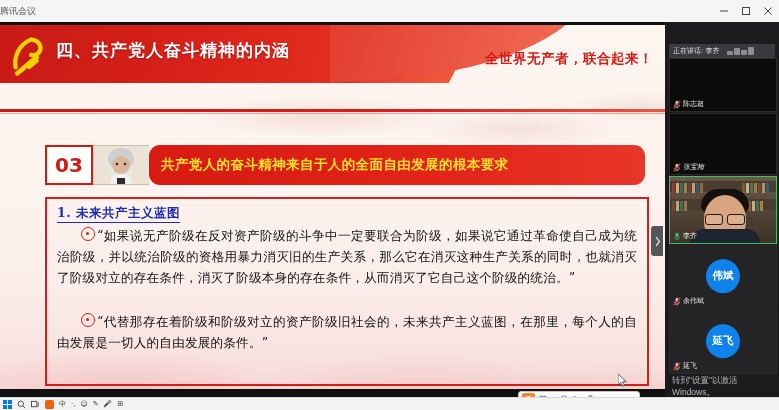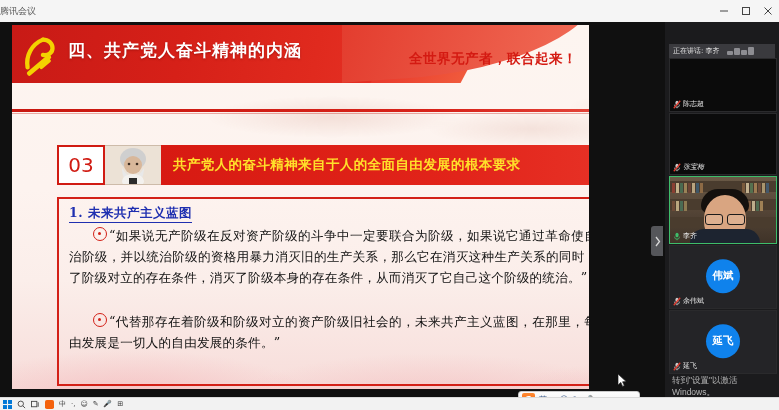--- a/index.html
+++ b/index.html
@@ -10,21 +10,21 @@
   .titlebar{position:absolute;left:0;top:0;width:779px;height:22px;background:#f5f5f5;border-bottom:1px solid #dcdcdc;}
   .titlebar-text{position:absolute;left:0;top:0;width:779px;height:22px;line-height:22px;text-align:left;font-size:9px;color:#555;}
   .winbtns{position:absolute;right:6px;top:0;height:22px;display:flex;align-items:center;gap:12px;}
   .winbtn{font-size:10px;color:#444;line-height:1;cursor:default;}
   .winbtn svg{display:block;}
 
   
   .content{position:absolute;left:0;top:22px;width:779px;height:388px;background:#101010;}
 
   
-  .slide{position:absolute;left:12px;top:3px;width:577px;height:364px;overflow:hidden;
+  .slide{position:absolute;left:0;top:3px;width:665px;height:364px;overflow:hidden;
          background:linear-gradient(180deg,#fdf5f0 0%,#fdf3ef 45%,#fbeeea 70%,#f7ddda 100%);}
   .slide-mountains{position:absolute;left:0;bottom:0;width:665px;height:180px;
         background:
           radial-gradient(ellipse 260px 70px at 120px 190px, rgba(243,170,175,.55), rgba(243,170,175,0) 70%),
           radial-gradient(ellipse 300px 80px at 420px 200px, rgba(240,165,170,.45), rgba(240,165,170,0) 70%),
           radial-gradient(ellipse 200px 60px at 620px 195px, rgba(238,170,172,.4), rgba(238,170,172,0) 70%);}
   .slide-texture{position:absolute;left:120px;top:22px;width:545px;height:110px;opacity:.28;
         background:
           radial-gradient(ellipse 180px 30px at 200px 70px, rgba(196,120,100,.6), rgba(196,120,100,0) 70%),
           radial-gradient(ellipse 150px 26px at 400px 82px, rgba(190,115,95,.5), rgba(190,115,95,0) 70%),
@@ -45,23 +45,23 @@
       font-family:"DejaVu Sans","Liberation Sans",sans-serif;}
   .slogan{position:absolute;right:12px;top:25px;font-size:13.5px;font-weight:bold;color:#d41a12;letter-spacing:.5px;
       font-family:"DejaVu Sans","Liberation Sans",sans-serif;}
   .banner-rule{position:absolute;left:0;top:84px;width:665px;height:3px;
       background:linear-gradient(90deg,#c8170f 0%,#d8231a 65%,#e8564a 100%);}
   .banner-rule2{position:absolute;left:0;top:88px;width:665px;height:1px;background:rgba(200,30,20,.35);}
 
   
   .sechead{position:absolute;left:45px;top:120px;width:600px;height:40px;display:flex;align-items:stretch;}
   .sechead-num{width:44px;background:#fff;border:2px solid #d01b12;display:flex;align-items:center;justify-content:center;
-      font-size:20px;font-weight:normal;color:#d01b12;font-family:"DejaVu Sans",sans-serif;}
+      font-size:20px;font-weight:bold;color:#d01b12;font-family:"DejaVu Sans",sans-serif;}
   .sechead-photo{width:56px;background:#e9ded2;position:relative;overflow:hidden;border-top:1px solid #cdbba9;border-bottom:1px solid #cdbba9;}
-  .sechead-bar{flex:1;background:linear-gradient(90deg,#d71a12,#e2241a 60%,#e8362a);display:flex;align-items:center;}
+  .sechead-bar{flex:1;background:linear-gradient(90deg,#d71a12,#e2241a 60%,#e8362a);display:flex;align-items:center;border-radius:11px;}
   .sechead-bar span{padding-left:12px;font-size:13.5px;font-weight:bold;color:#ffe02a;letter-spacing:.4px;
       font-family:"DejaVu Sans","Liberation Sans",sans-serif;}
 
   
   .bodybox{position:absolute;left:45px;top:172px;width:600px;height:185px;border:2px solid #d32017;background:transparent;}
   .sub-title{position:absolute;left:10px;top:6px;font-size:12.5px;color:#1f2fb0;font-weight:bold;
       border-bottom:1.5px solid #1f2fb0;padding-bottom:0px;letter-spacing:.5px;
       font-family:"DejaVu Serif","Liberation Serif",serif;}
   .para{position:absolute;left:10px;width:580px;font-size:12.6px;line-height:21px;color:#111;
       text-align:justify;font-family:"DejaVu Serif","Liberation Serif",serif;letter-spacing:.2px;}

